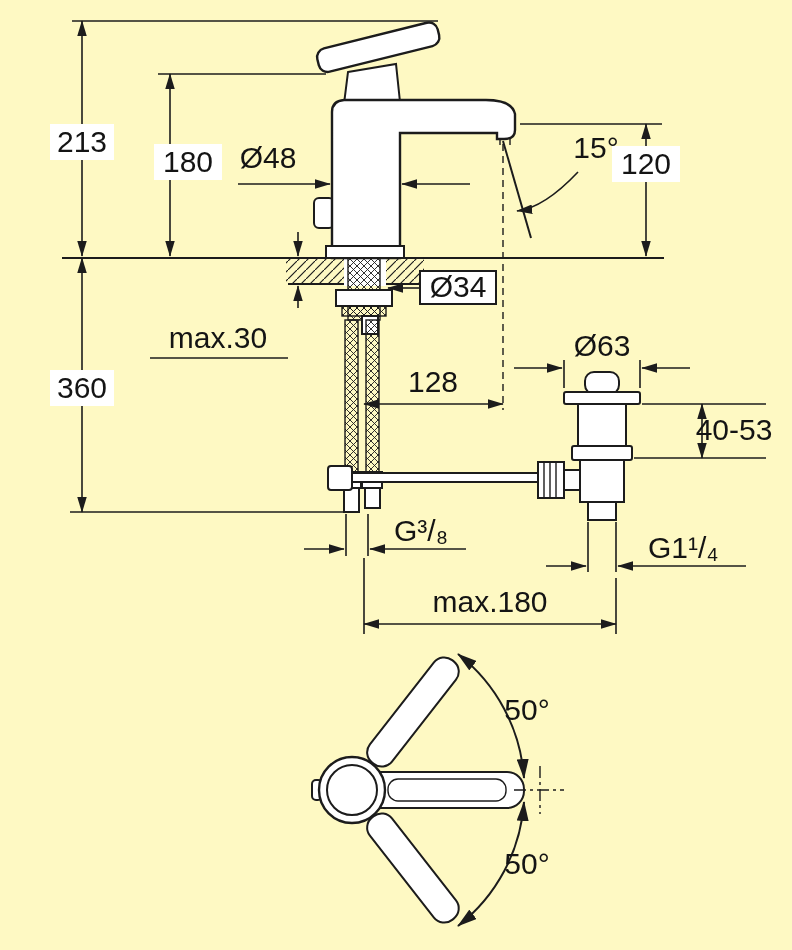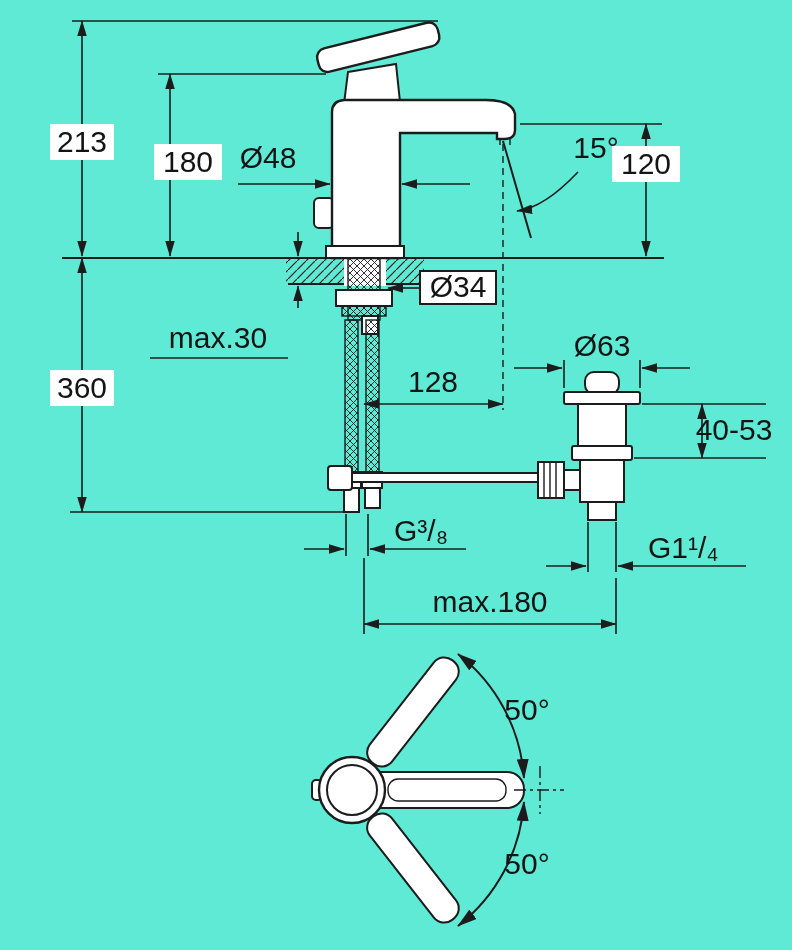--- a/index.html
+++ b/index.html
@@ -1,16 +1,16 @@
 <!DOCTYPE html>
 <html><head>
 <meta charset="utf-8">
 <style>
   html,body{margin:0;padding:0;background:#ffffff;}
-  .page{width:792px;height:950px;background:#5eead4;position:relative;overflow:hidden;}
+  .page{width:792px;height:950px;background:#fef9c3;position:relative;overflow:hidden;}
   svg{display:block;}
   .s2{stroke:#1c1c1c;stroke-width:2;fill:none;}
   .s15{stroke:#1c1c1c;stroke-width:1.4;fill:none;}
   .wf{fill:#ffffff;stroke:#1c1c1c;stroke-width:2;}
   .wf25{fill:#ffffff;stroke:#1c1c1c;stroke-width:2.4;}
   .pat{fill:url(#cross);stroke:#1c1c1c;stroke-width:1.4;}
   .dim{stroke:#1c1c1c;stroke-width:1.6;fill:none;}
   .dash{stroke-dasharray:7 5;}
   .cl{stroke-dasharray:12 4 3 4;}
   .lbl{font-family:"Liberation Sans",sans-serif;font-size:30px;fill:#141414;}

